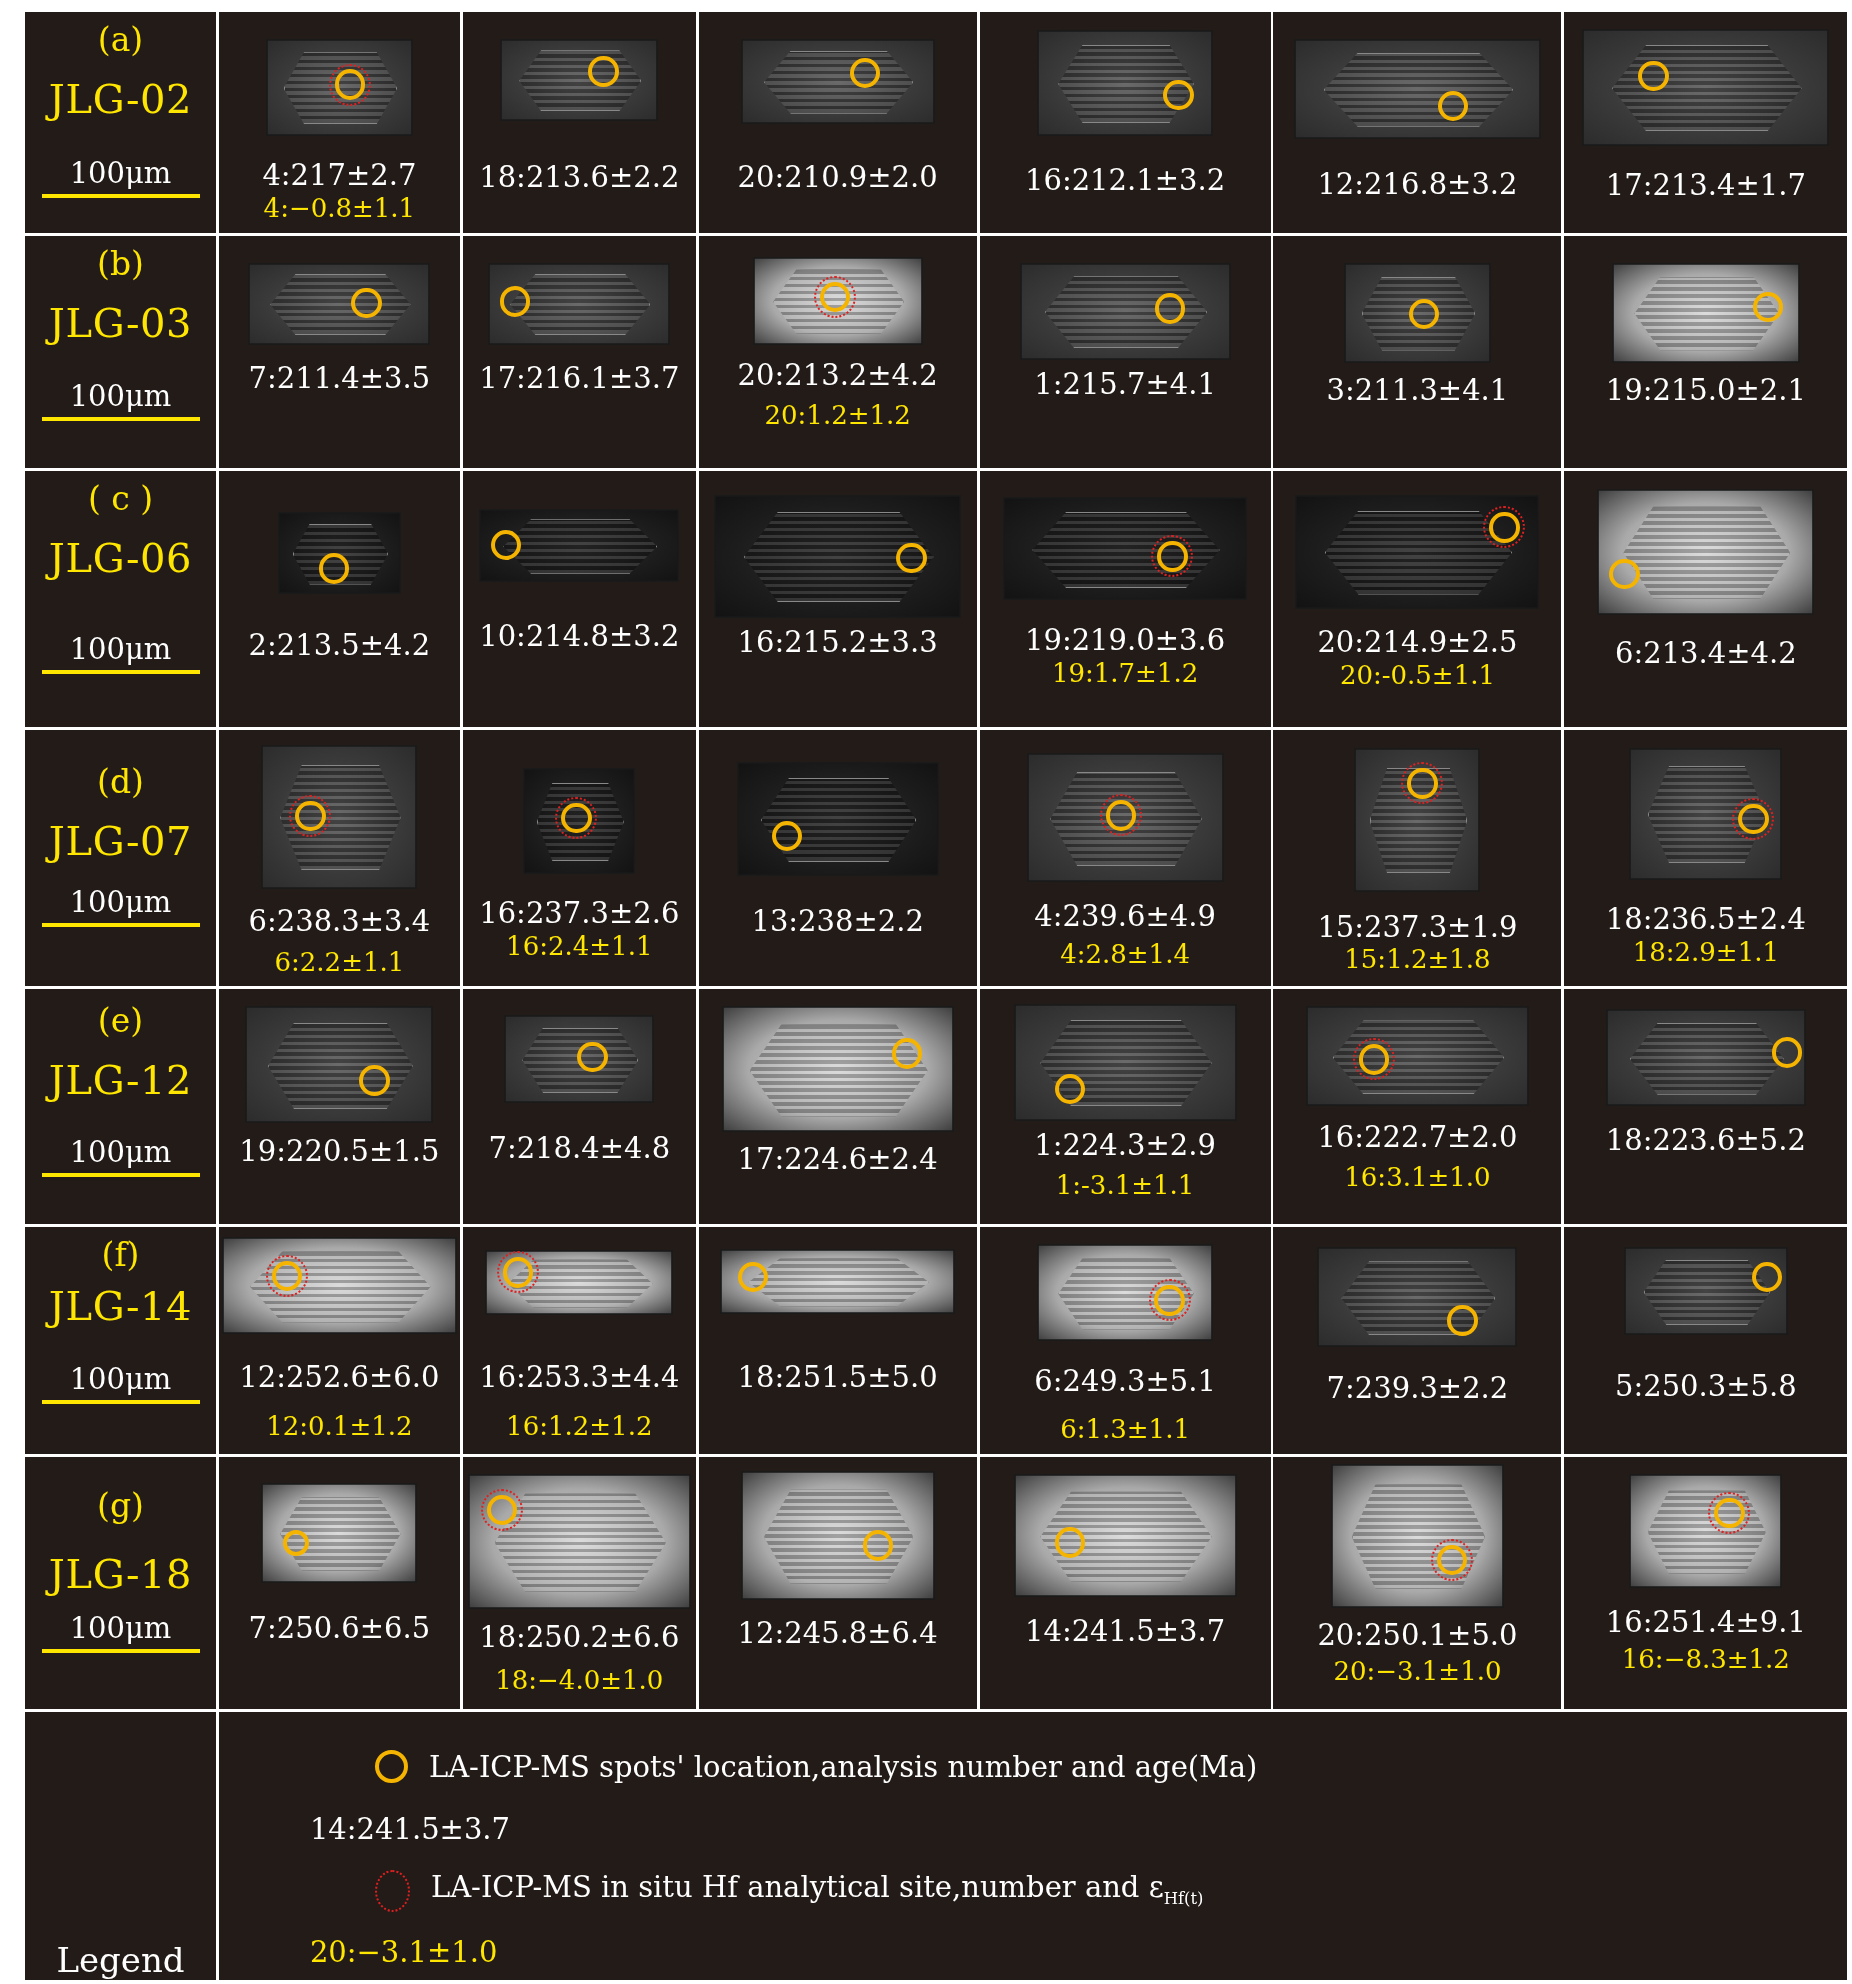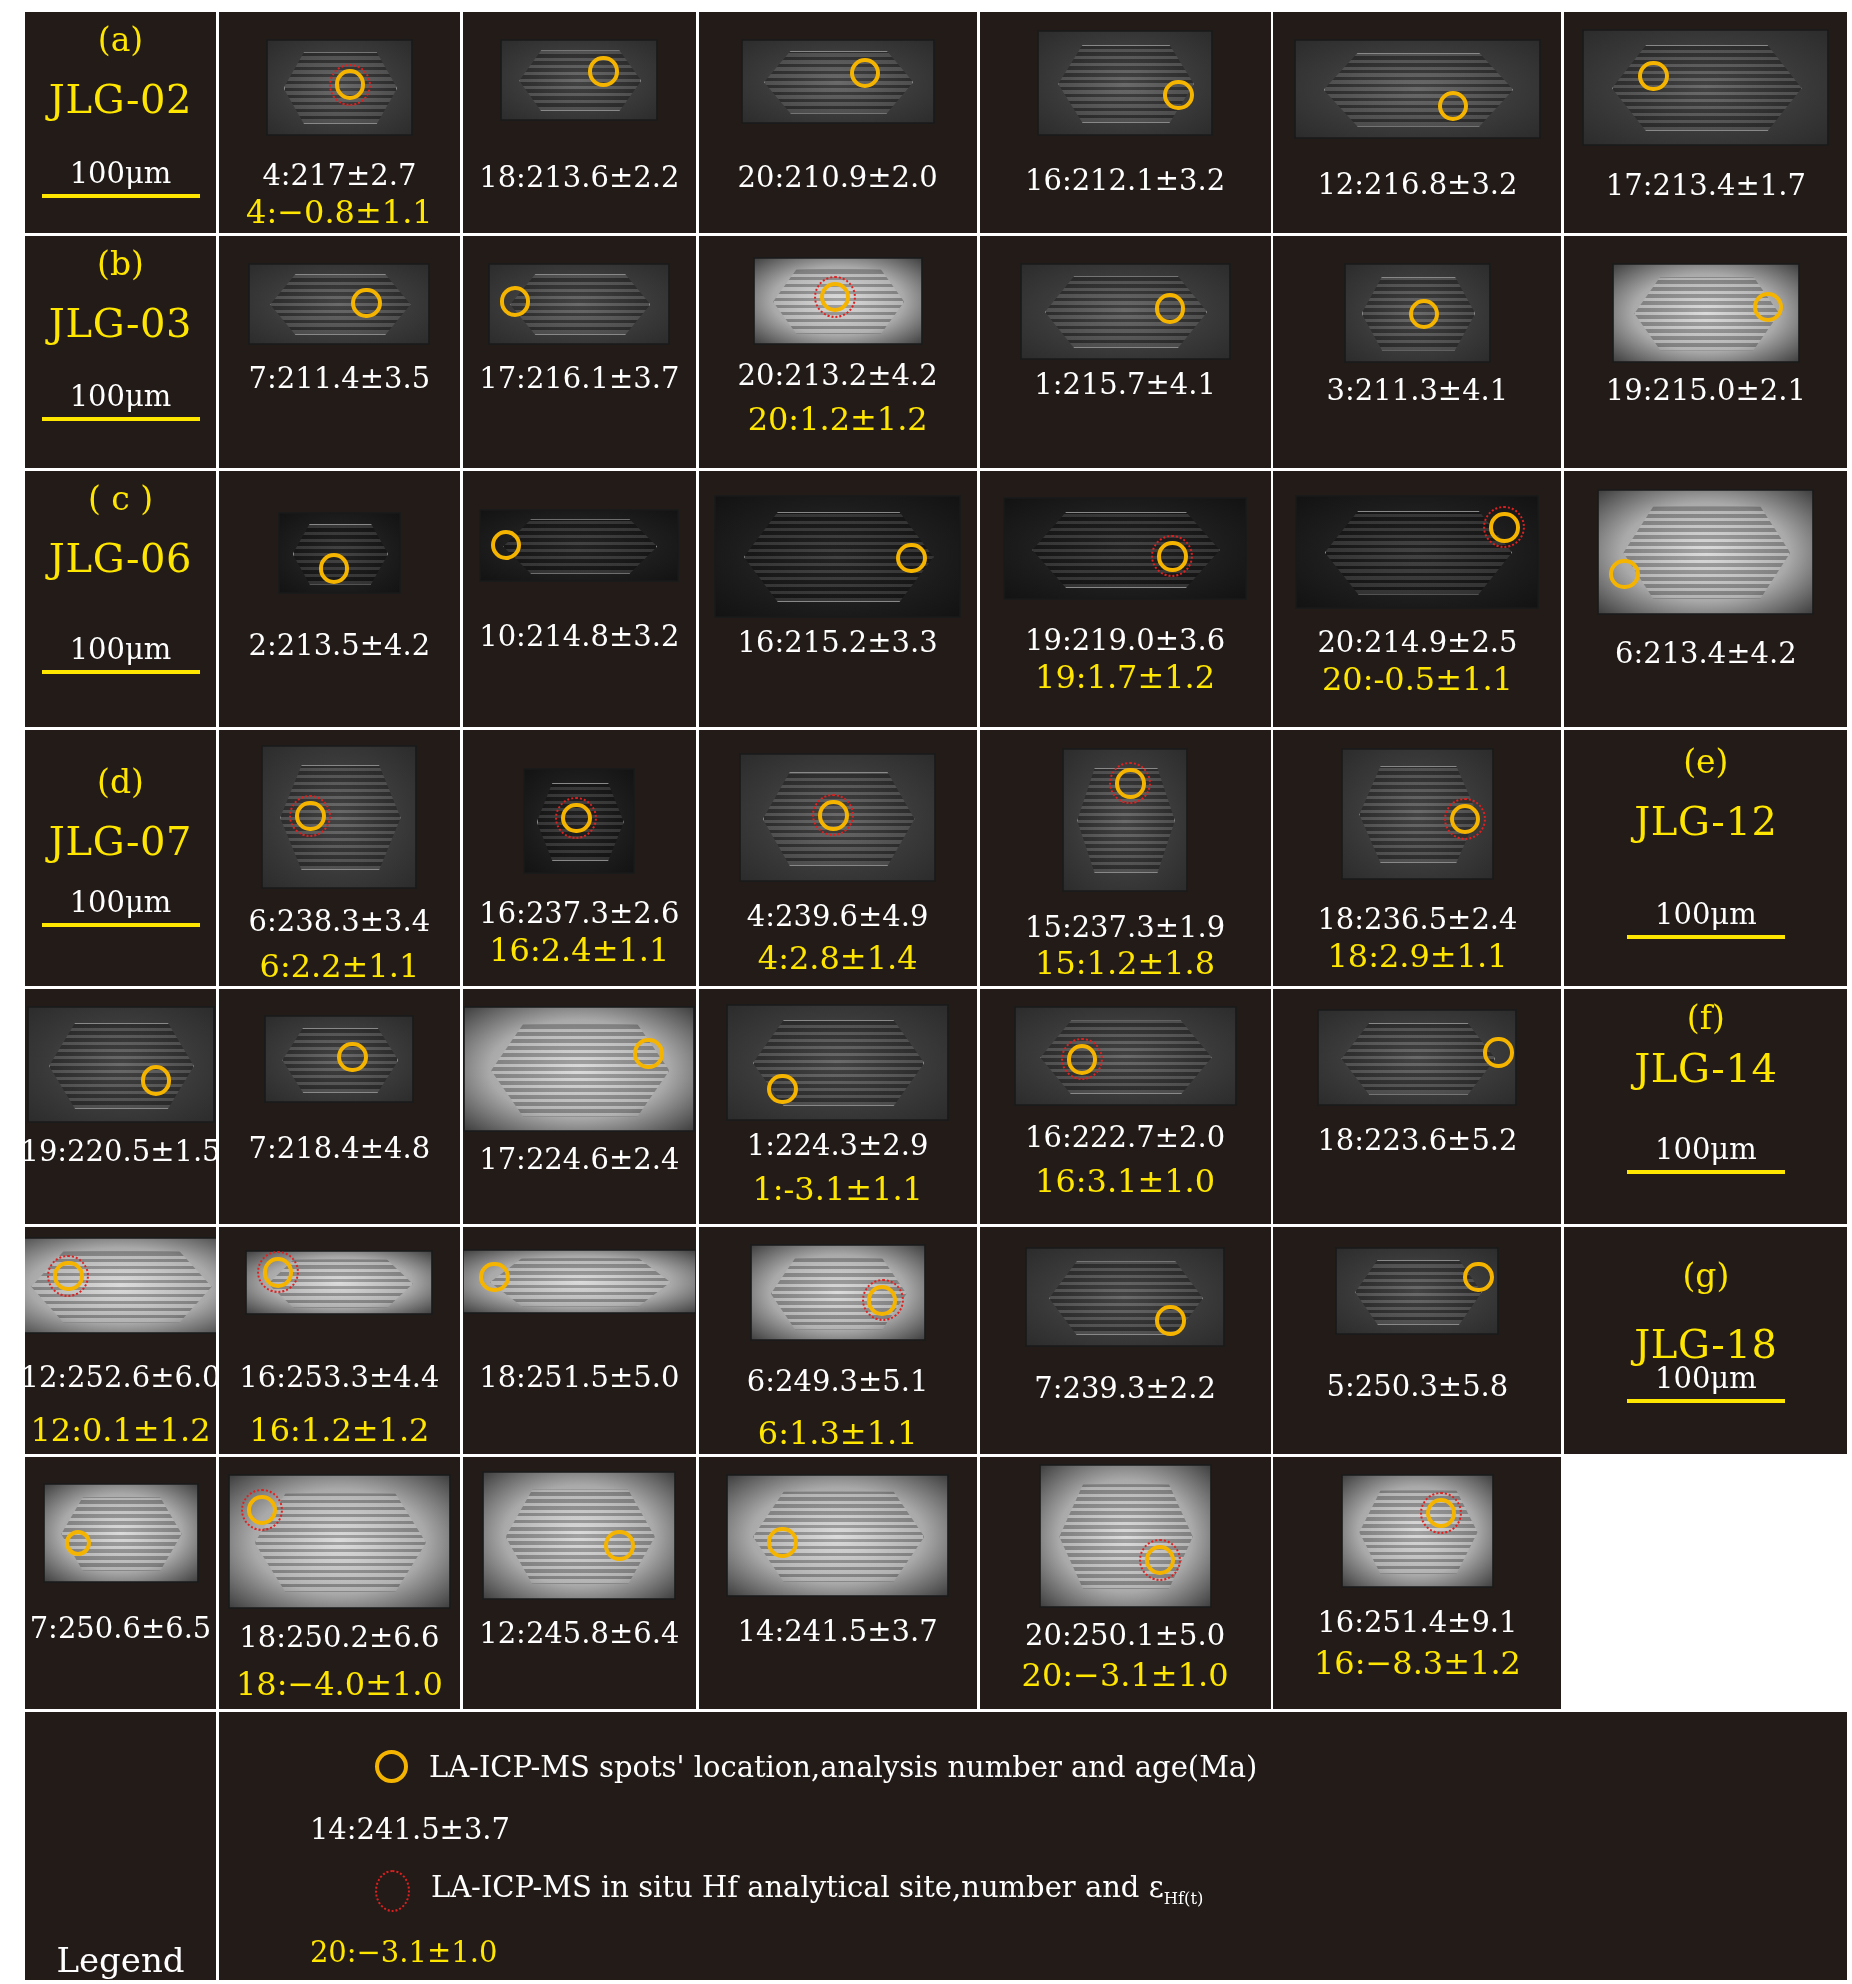--- a/index.html
+++ b/index.html
@@ -37,21 +37,21 @@
   }
   .spot {
     position: absolute; width: 30.5px; height: 30.5px; border-radius: 50%;
     border: 4.1px solid #f5b400; box-sizing: border-box;
   }
   .hf-ring {
     position: absolute; width: 42px; height: 42px; border-radius: 50%;
     border: 2.3px dotted #e02020; box-sizing: border-box;
   }
   .age { color: #ffffff; font-size: 29px; margin-top: 23.5px; line-height: 1.15; white-space: nowrap; }
-  .ehf { color: #ffe600; font-size: 32px; margin-top: 8.2px; line-height: 1.15; white-space: nowrap; }
+  .ehf { color: #ffe600; font-size: 26px; margin-top: 8.2px; line-height: 1.15; white-space: nowrap; }
 
   .legend-label { grid-column: 1 / 2; display: flex; align-items: flex-end; justify-content: center; }
   .legend-label span { color: #ffffff; font-size: 34px; }
   .legend-body { grid-column: 2 / 8; position: relative; }
   .legend-row { position: absolute; display: flex; align-items: flex-start; }
   .legend-text { color: #ffffff; font-size: 29px; white-space: nowrap; }
   .legend-yellow { color: #ffe600; font-size: 29px; white-space: nowrap; }
   .legend-spot { width: 33px; height: 33px; border-radius: 50%; border: 4.1px solid #f5b400; box-sizing: border-box; margin-right: 21px; }
   .legend-hf { width: 35px; height: 42px; border-radius: 50%; border: 2.3px dotted #e02020; box-sizing: border-box; margin-right: 21px; }
   sub { font-size: 16.4px; }
@@ -242,20 +242,27 @@
   <div class="cell grain-cell">
     <div class="grain-img dark" style="width:112px;height:106px;margin-top:38px;">
         <div class="crystal"></div>
         <div class="hf-ring" style="left:32px;top:29px;"></div>
         <div class="spot" style="left:38px;top:35px;"></div>
       </div>
     <div class="age" style="margin-top:23.5px;">16:237.3±2.6</div>
     <div class="ehf" style="margin-top:1.2px;">16:2.4±1.1</div>
   </div>
   <div class="cell grain-cell">
+    <div class="grain-img dark" style="width:202px;height:114px;margin-top:32px;">
+        <div class="crystal"></div>
+        <div class="spot" style="left:35px;top:59px;"></div>
+      </div>
+    <div class="age" style="margin-top:29px;">13:238±2.2</div>
+  </div>
+  <div class="cell grain-cell">
     <div class="grain-img" style="width:197px;height:129px;margin-top:23.5px;">
         <div class="crystal"></div>
         <div class="hf-ring" style="left:73px;top:41px;"></div>
         <div class="spot" style="left:79px;top:47px;"></div>
       </div>
     <div class="age" style="margin-top:17.6px;">4:239.6±4.9</div>
     <div class="ehf" style="margin-top:7px;">4:2.8±1.4</div>
   </div>
   <div class="cell grain-cell">
     <div class="grain-img" style="width:126px;height:144px;margin-top:17.6px;">

